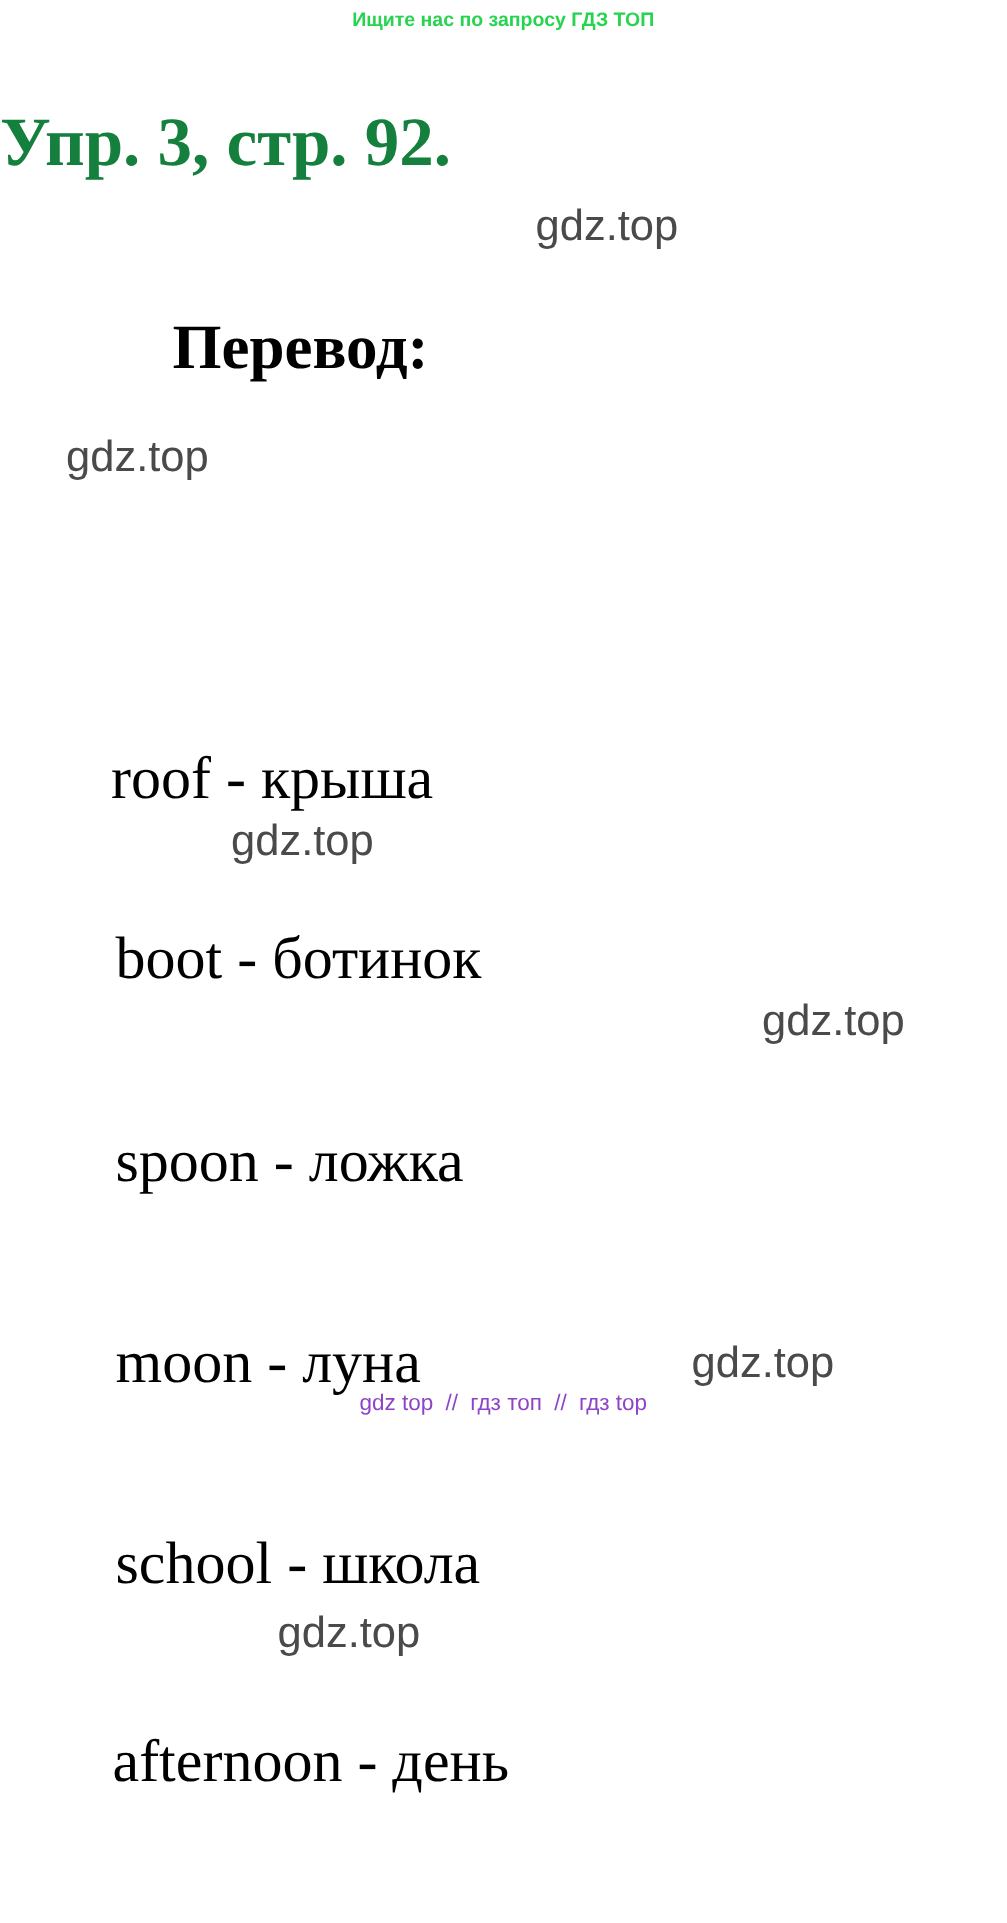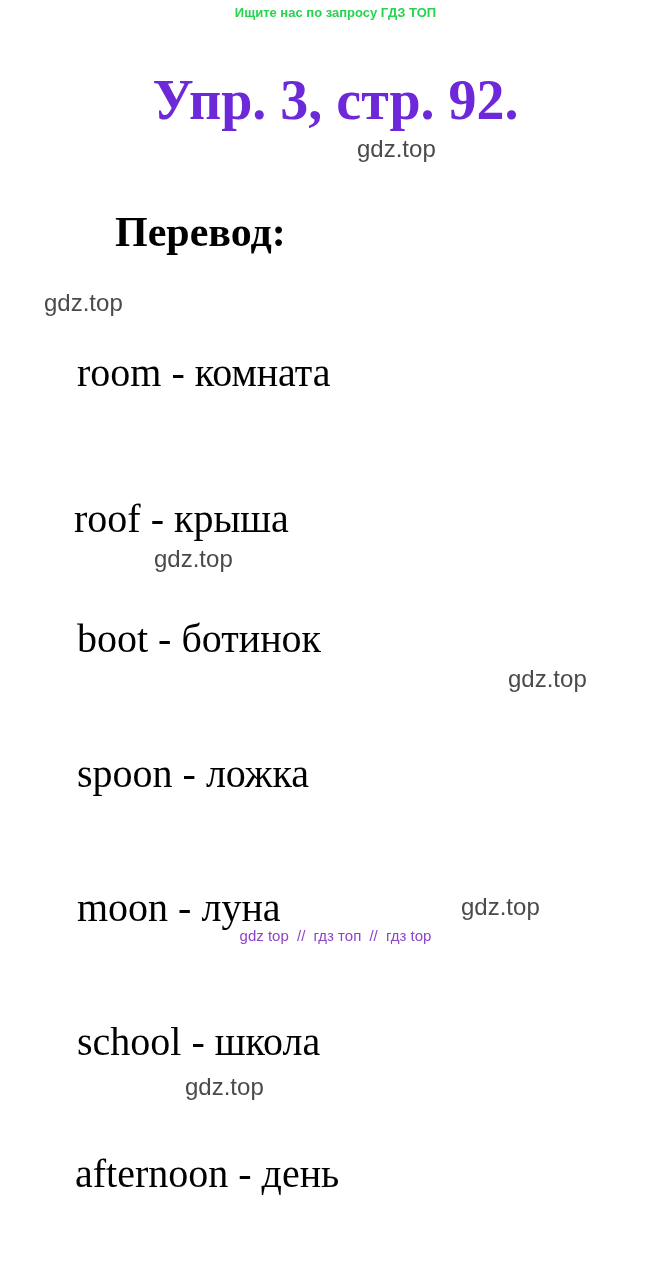--- a/index.html
+++ b/index.html
@@ -30,25 +30,25 @@
     font-size: 13px;
     font-weight: bold;
     color: #27d34f;
     letter-spacing: 0px;
   }
   .title {
     position: absolute;
     top: 68px;
     left: 0;
     width: 671px;
-    text-align: center;
+    text-align: left;
     font-family: "Liberation Serif", serif;
-    font-size: 56px;
+    font-size: 46px;
     font-weight: bold;
-    color: #6d28d9;
+    color: #15803d;
   }
   .subtitle {
     position: absolute;
     top: 208px;
     left: 78px;
     font-family: "Liberation Serif", serif;
     font-size: 42px;
     font-weight: bold;
     color: #000000;
     margin-left: 37px;
@@ -57,21 +57,21 @@
     position: absolute;
     font-family: "Liberation Serif", serif;
     font-size: 40px;
     font-weight: normal;
     color: #000;
     white-space: nowrap;
   }
   .wm {
     position: absolute;
     font-family: "Liberation Sans", sans-serif;
-    font-size: 24px;
+    font-size: 29px;
     color: #4a4a4a;
     white-space: nowrap;
   }
   .footer {
     position: absolute;
     bottom: 8px;
     left: 0;
     width: 671px;
     text-align: center;
     font-family: "Liberation Sans", sans-serif;
@@ -92,21 +92,20 @@
   <div class="top-banner">Ищите нас по запросу ГДЗ ТОП</div>
 
   <div class="title">Упр. 3, стр. 92.</div>
 
   <div class="wm" style="top:135px; left:357px;">gdz.top</div>
 
   <div class="subtitle">Перевод:</div>
 
   <div class="wm" style="top:289px; left:44px;">gdz.top</div>
 
-  <div class="entry" style="top:349px; left:77px;">room - комната</div>
 
   <div class="entry" style="top:484px; left:74px;margin-top:11px;">roof - крыша</div>
 
   <div class="wm" style="top:545px; left:154px;">gdz.top</div>
 
   <div class="entry" style="top:615px; left:77px;">boot - ботинок</div>
 
   <div class="wm" style="top:665px; left:508px;">gdz.top</div>
 
   <div class="entry" style="top:750px; left:77px;">spoon - ложка</div>

